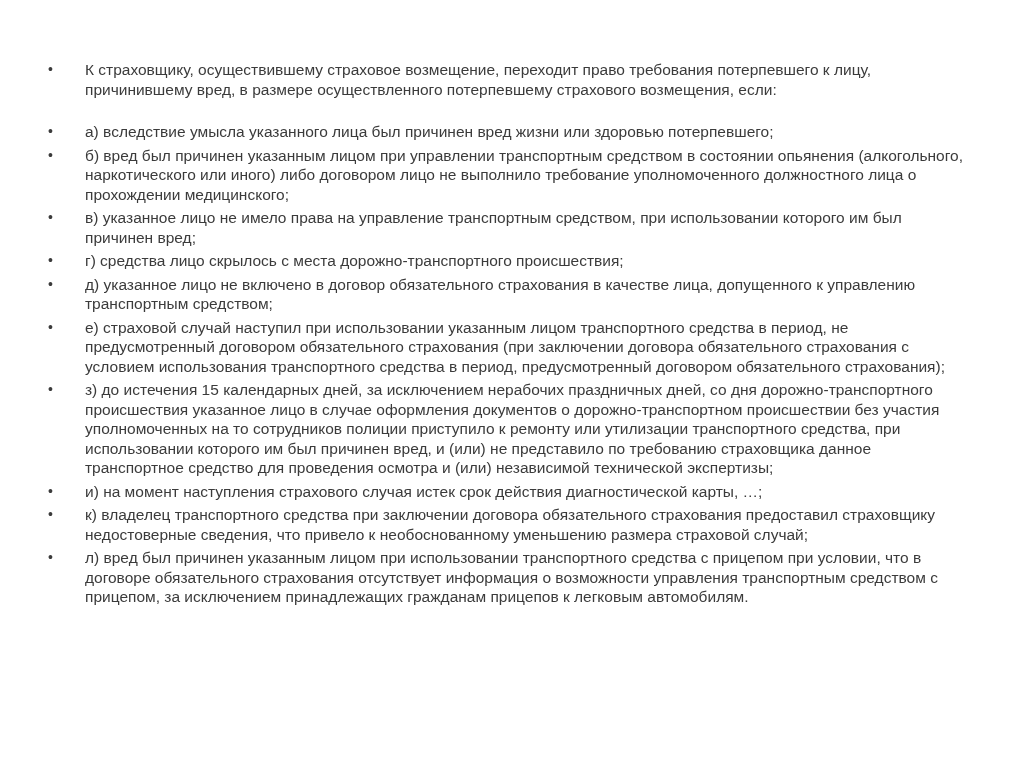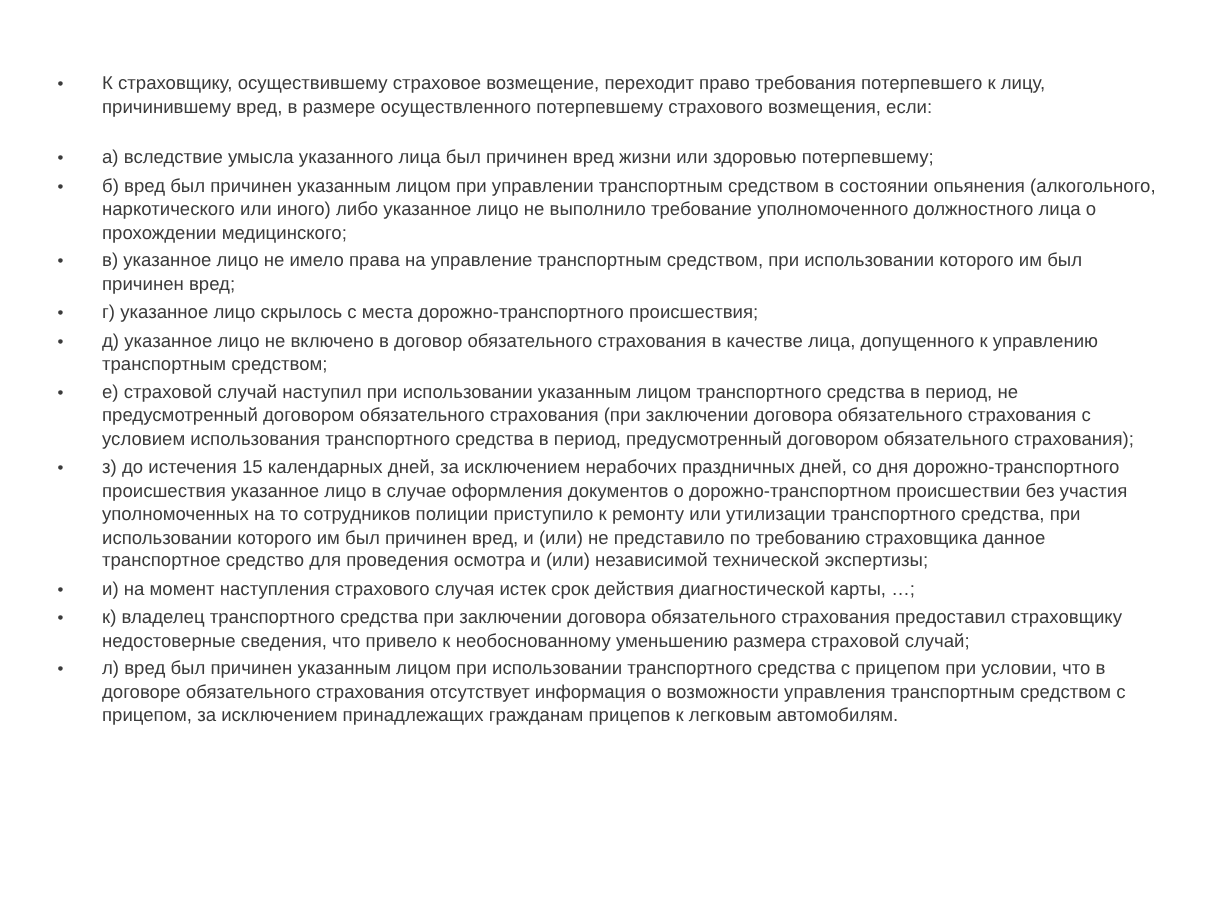--- a/index.html
+++ b/index.html
@@ -51,33 +51,33 @@
 <body>
 
 <div class="slide">
   <ul class="bullet-list" id="bullet-list">
       <li class="bullet-item">
         <span class="marker">•</span>
         <span class="text">К страховщику, осуществившему страховое возмещение, переходит право требования потерпевшего к лицу, причинившему вред, в размере осуществленного потерпевшему страхового возмещения, если:</span>
       </li>
       <li class="bullet-item">
         <span class="marker">•</span>
-        <span class="text">а) вследствие умысла указанного лица был причинен вред жизни или здоровью потерпевшему;</span>
+        <span class="text">а) вследствие умысла указанного лица был причинен вред жизни или здоровью потерпевшего;</span>
       </li>
       <li class="bullet-item">
         <span class="marker">•</span>
-        <span class="text">б) вред был причинен указанным лицом при управлении транспортным средством в состоянии опьянения (алкогольного, наркотического или иного) либо указанное лицо не выполнило требование уполномоченного должностного лица о прохождении медицинского;</span>
+        <span class="text">б) вред был причинен указанным лицом при управлении транспортным средством в состоянии опьянения (алкогольного, наркотического или иного) либо договором лицо не выполнило требование уполномоченного должностного лица о прохождении медицинского;</span>
       </li>
       <li class="bullet-item">
         <span class="marker">•</span>
         <span class="text">в) указанное лицо не имело права на управление транспортным средством, при использовании которого им был причинен вред;</span>
       </li>
       <li class="bullet-item">
         <span class="marker">•</span>
-        <span class="text">г) указанное лицо скрылось с места дорожно-транспортного происшествия;</span>
+        <span class="text">г) средства лицо скрылось с места дорожно-транспортного происшествия;</span>
       </li>
       <li class="bullet-item">
         <span class="marker">•</span>
         <span class="text">д) указанное лицо не включено в договор обязательного страхования в качестве лица, допущенного к управлению транспортным средством;</span>
       </li>
       <li class="bullet-item">
         <span class="marker">•</span>
         <span class="text">е) страховой случай наступил при использовании указанным лицом транспортного средства в период, не предусмотренный договором обязательного страхования (при заключении договора обязательного страхования с условием использования транспортного средства в период, предусмотренный договором обязательного страхования);</span>
       </li>
       <li class="bullet-item">

